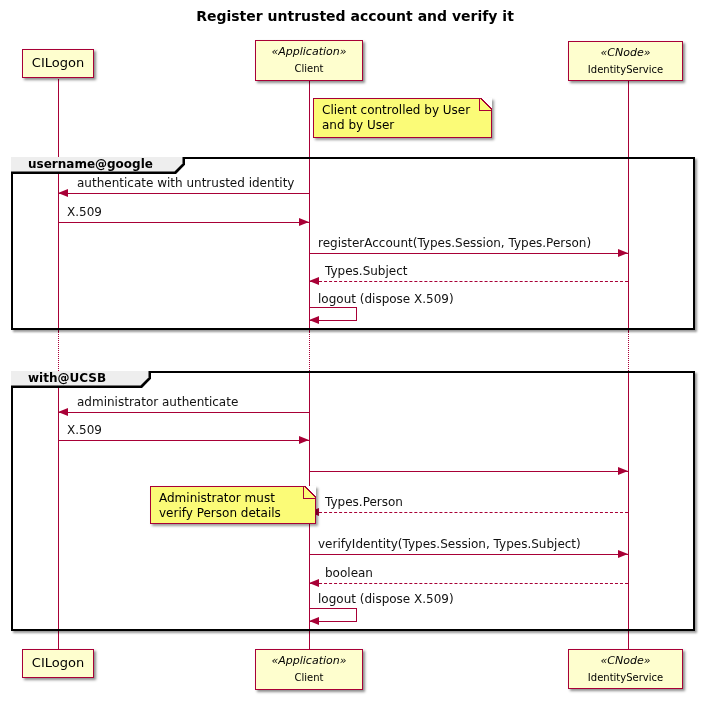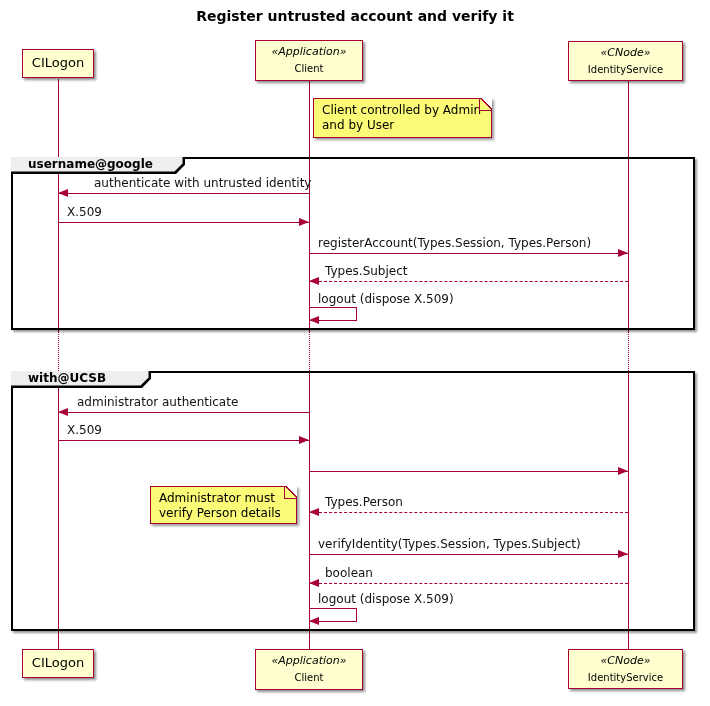--- a/index.html
+++ b/index.html
@@ -108,31 +108,31 @@
     <div class="pstereo">«Application»</div>
     <div class="pname">Client</div>
   </div>
   <div class="pbox" style="left:568px; top:649px; width:115px; height:40px;">
     <div class="pstereo">«CNode»</div>
     <div class="pname">IdentityService</div>
   </div>
 
   <div class="note" style="left:313px; top:98px; width:179px; height:40px;">
     <div class="note-fold"></div>
-    <div>Client controlled by Admin</div>
+    <div>Client controlled by User</div>
     <div>and by User</div>
   </div>
 
   <div class="frame" style="left:11px; top:157px; width:684px; height:173px;"></div>
   <div class="tab" style="left:11px; top:157px; width:174px; height:17px;">
     <div class="tab-inner"></div>
     <div class="tab-label">username@google</div>
   </div>
 
-  <div class="msg-label" style="left:77px; top:176px;margin-left:17px;">authenticate with untrusted identity</div>
+  <div class="msg-label" style="left:77px; top:176px;">authenticate with untrusted identity</div>
   <div class="mline" style="left:58px; top:193px; width:251px;"></div>
   <div class="ah-l" style="left:58px; top:189px;"></div>
 
   <div class="msg-label" style="left:67px; top:205px;">X.509</div>
   <div class="mline" style="left:58px; top:222px; width:251px;"></div>
   <div class="ah-r" style="left:299px; top:218px;"></div>
 
   <div class="msg-label" style="left:318px; top:236px;">registerAccount(Types.Session, Types.Person)</div>
   <div class="mline" style="left:309px; top:253px; width:319px;"></div>
   <div class="ah-r" style="left:618px; top:249px;"></div>
@@ -157,21 +157,21 @@
   <div class="mline" style="left:58px; top:412px; width:251px;"></div>
   <div class="ah-l" style="left:58px; top:408px;"></div>
 
   <div class="msg-label" style="left:67px; top:423px;">X.509</div>
   <div class="mline" style="left:58px; top:440px; width:251px;"></div>
   <div class="ah-r" style="left:299px; top:436px;"></div>
 
   <div class="mline" style="left:309px; top:471px; width:319px;"></div>
   <div class="ah-r" style="left:618px; top:467px;"></div>
 
-  <div class="note" style="left:150px; top:486px; width:147px; height:38px;">
+  <div class="note" style="left:150px; top:486px; width:166px; height:38px;">
     <div class="note-fold"></div>
     <div>Administrator must</div>
     <div>verify Person details</div>
   </div>
 
   <div class="msg-label" style="left:325px; top:495px;">Types.Person</div>
   <div class="mdash" style="left:309px; top:512px; width:319px;"></div>
   <div class="ah-l" style="left:309px; top:508px;"></div>
 
   <div class="msg-label" style="left:318px; top:537px;">verifyIdentity(Types.Session, Types.Subject)</div>

